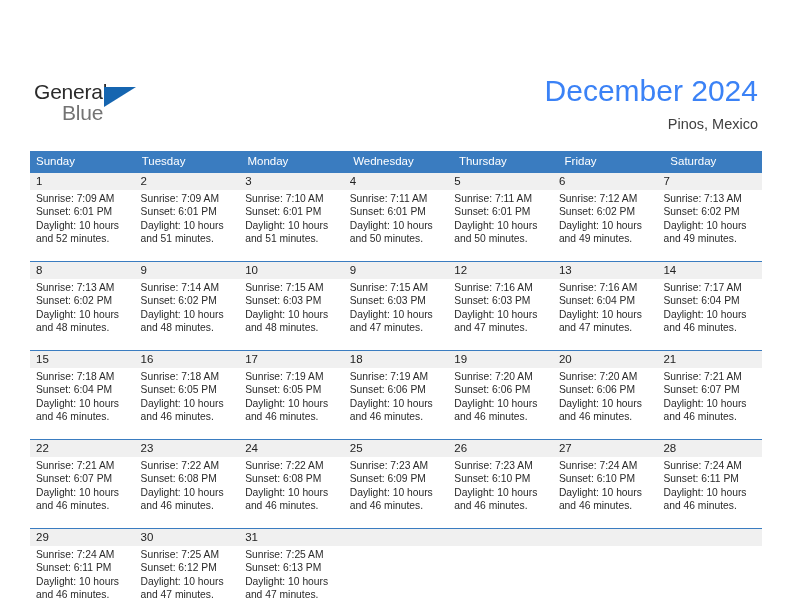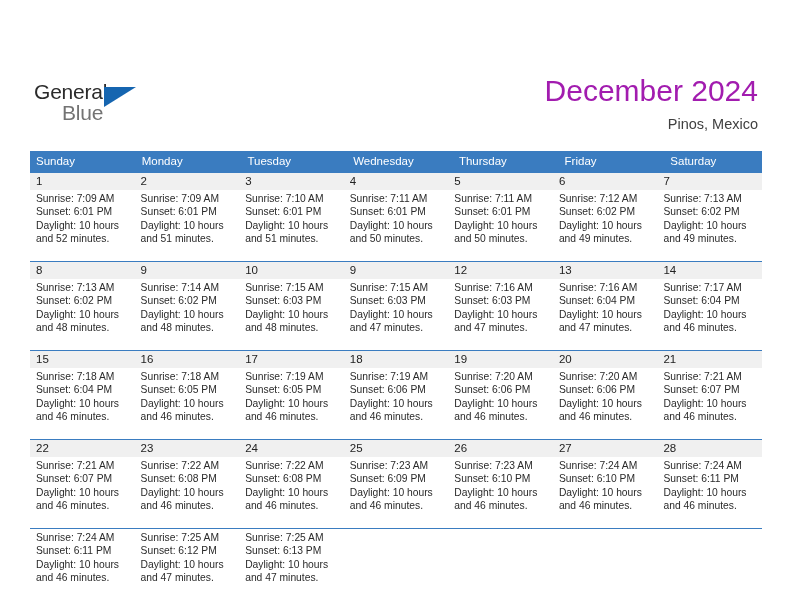--- a/index.html
+++ b/index.html
@@ -67,21 +67,21 @@
 
   .title-wrap {
     position: absolute;
     right: 34px;
     top: 28px;
     text-align: right;
   }
   .cal-title {
     font-size: 30px;
     font-weight: normal;
-    color: #a21caf;
+    color: #3b82f6;
     line-height: 34px;
     white-space: nowrap;
   }
   .cal-subtitle {
     font-size: 14.5px;
     color: #404040;
     line-height: 20px;
     margin-top: 6px;
     white-space: nowrap;
   }
@@ -163,22 +163,22 @@
       <div class="cal-title">December 2024</div>
       <div class="cal-subtitle">Pinos, Mexico</div>
     </div>
 
   </div>
 
   <div class="calendar">
 
     <div class="weekdays">
       <div class="weekday">Sunday</div>
+      <div class="weekday">Tuesday</div>
       <div class="weekday">Monday</div>
-      <div class="weekday">Tuesday</div>
       <div class="weekday">Wednesday</div>
       <div class="weekday">Thursday</div>
       <div class="weekday">Friday</div>
       <div class="weekday">Saturday</div>
     </div>
 
     <div class="week">
       <div class="week-numbers">
         <div class="daynum">1</div>
         <div class="daynum">2</div>
@@ -396,20 +396,29 @@
         <div class="daycell">
           <div class="evt">Sunrise: 7:24 AM</div>
           <div class="evt">Sunset: 6:11 PM</div>
           <div class="evt">Daylight: 10 hours</div>
           <div class="evt">and 46 minutes.</div>
         </div>
       </div>
     </div>
 
     <div class="week">
+      <div class="week-numbers">
+        <div class="daynum">29</div>
+        <div class="daynum">30</div>
+        <div class="daynum">31</div>
+        <div class="daynum"></div>
+        <div class="daynum"></div>
+        <div class="daynum"></div>
+        <div class="daynum"></div>
+      </div>
       <div class="week-body">
         <div class="daycell">
           <div class="evt">Sunrise: 7:24 AM</div>
           <div class="evt">Sunset: 6:11 PM</div>
           <div class="evt">Daylight: 10 hours</div>
           <div class="evt">and 46 minutes.</div>
         </div>
         <div class="daycell">
           <div class="evt">Sunrise: 7:25 AM</div>
           <div class="evt">Sunset: 6:12 PM</div>

